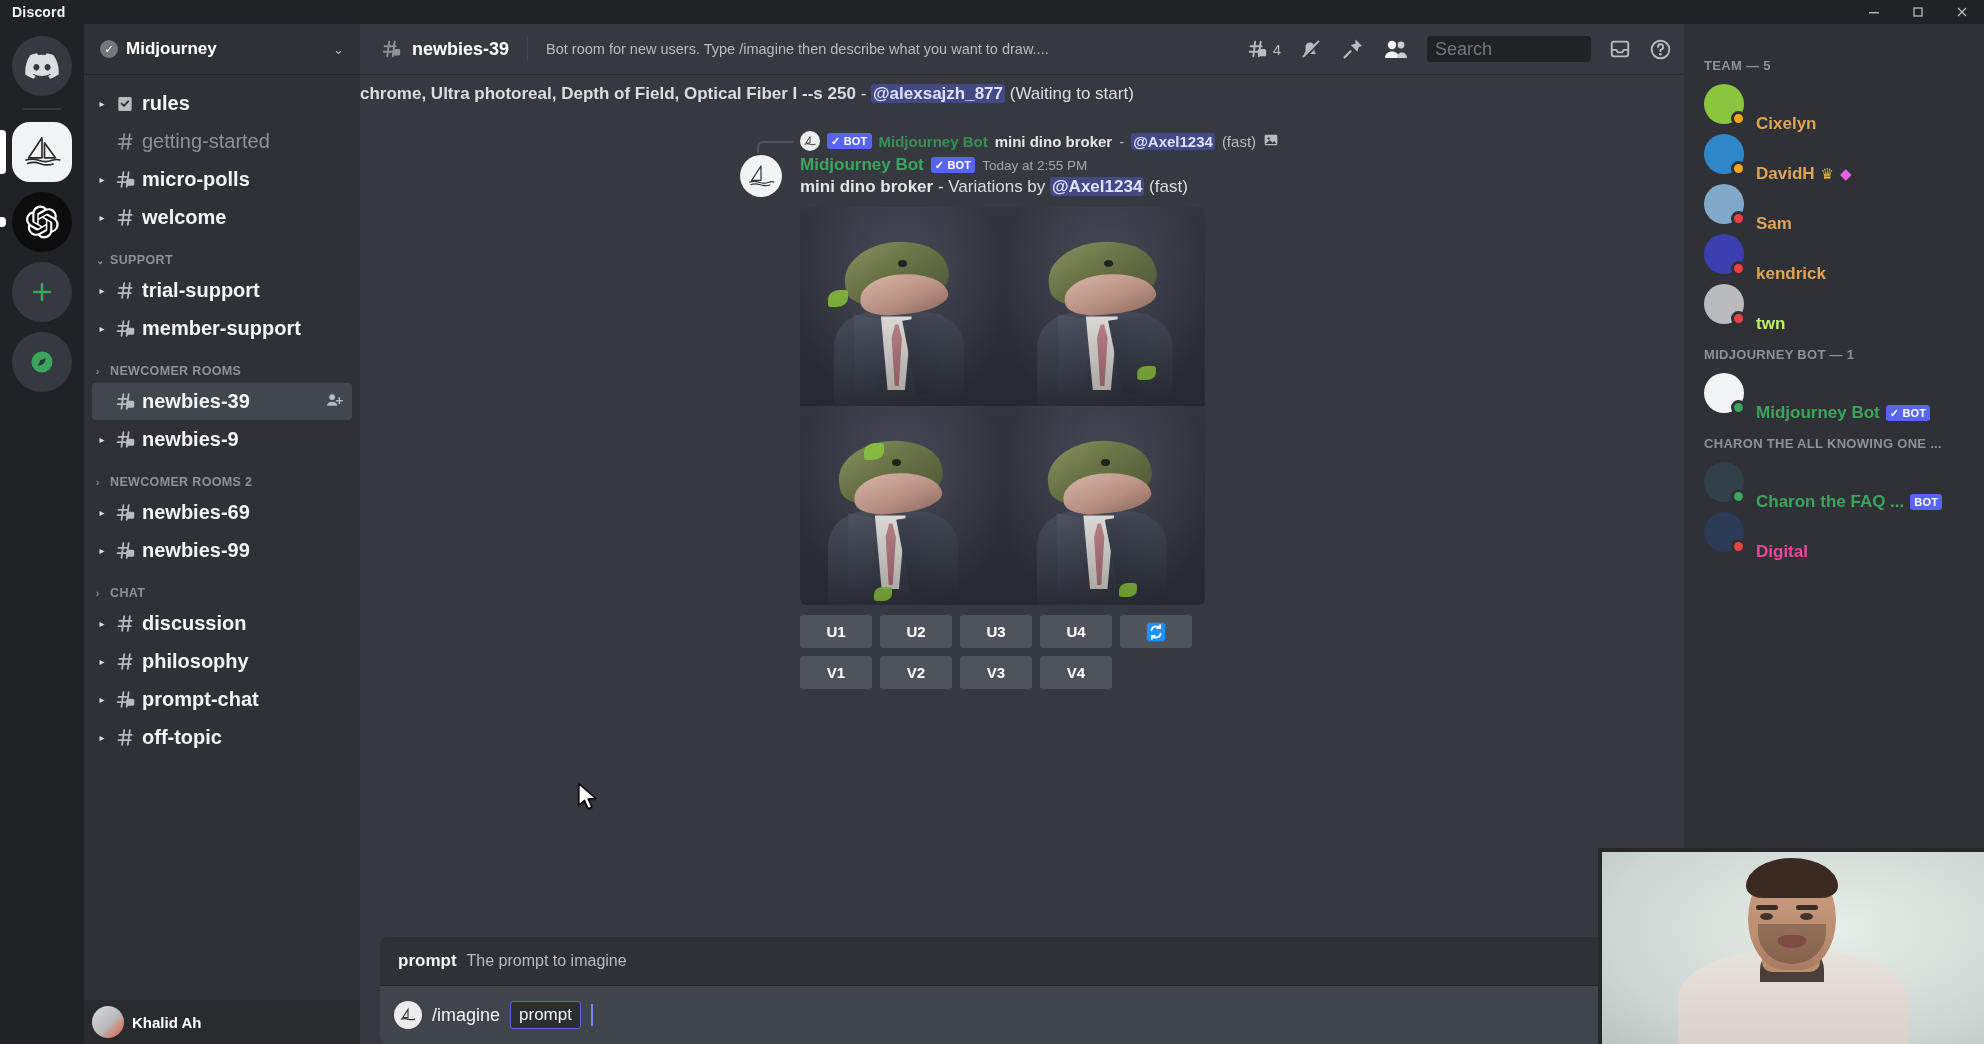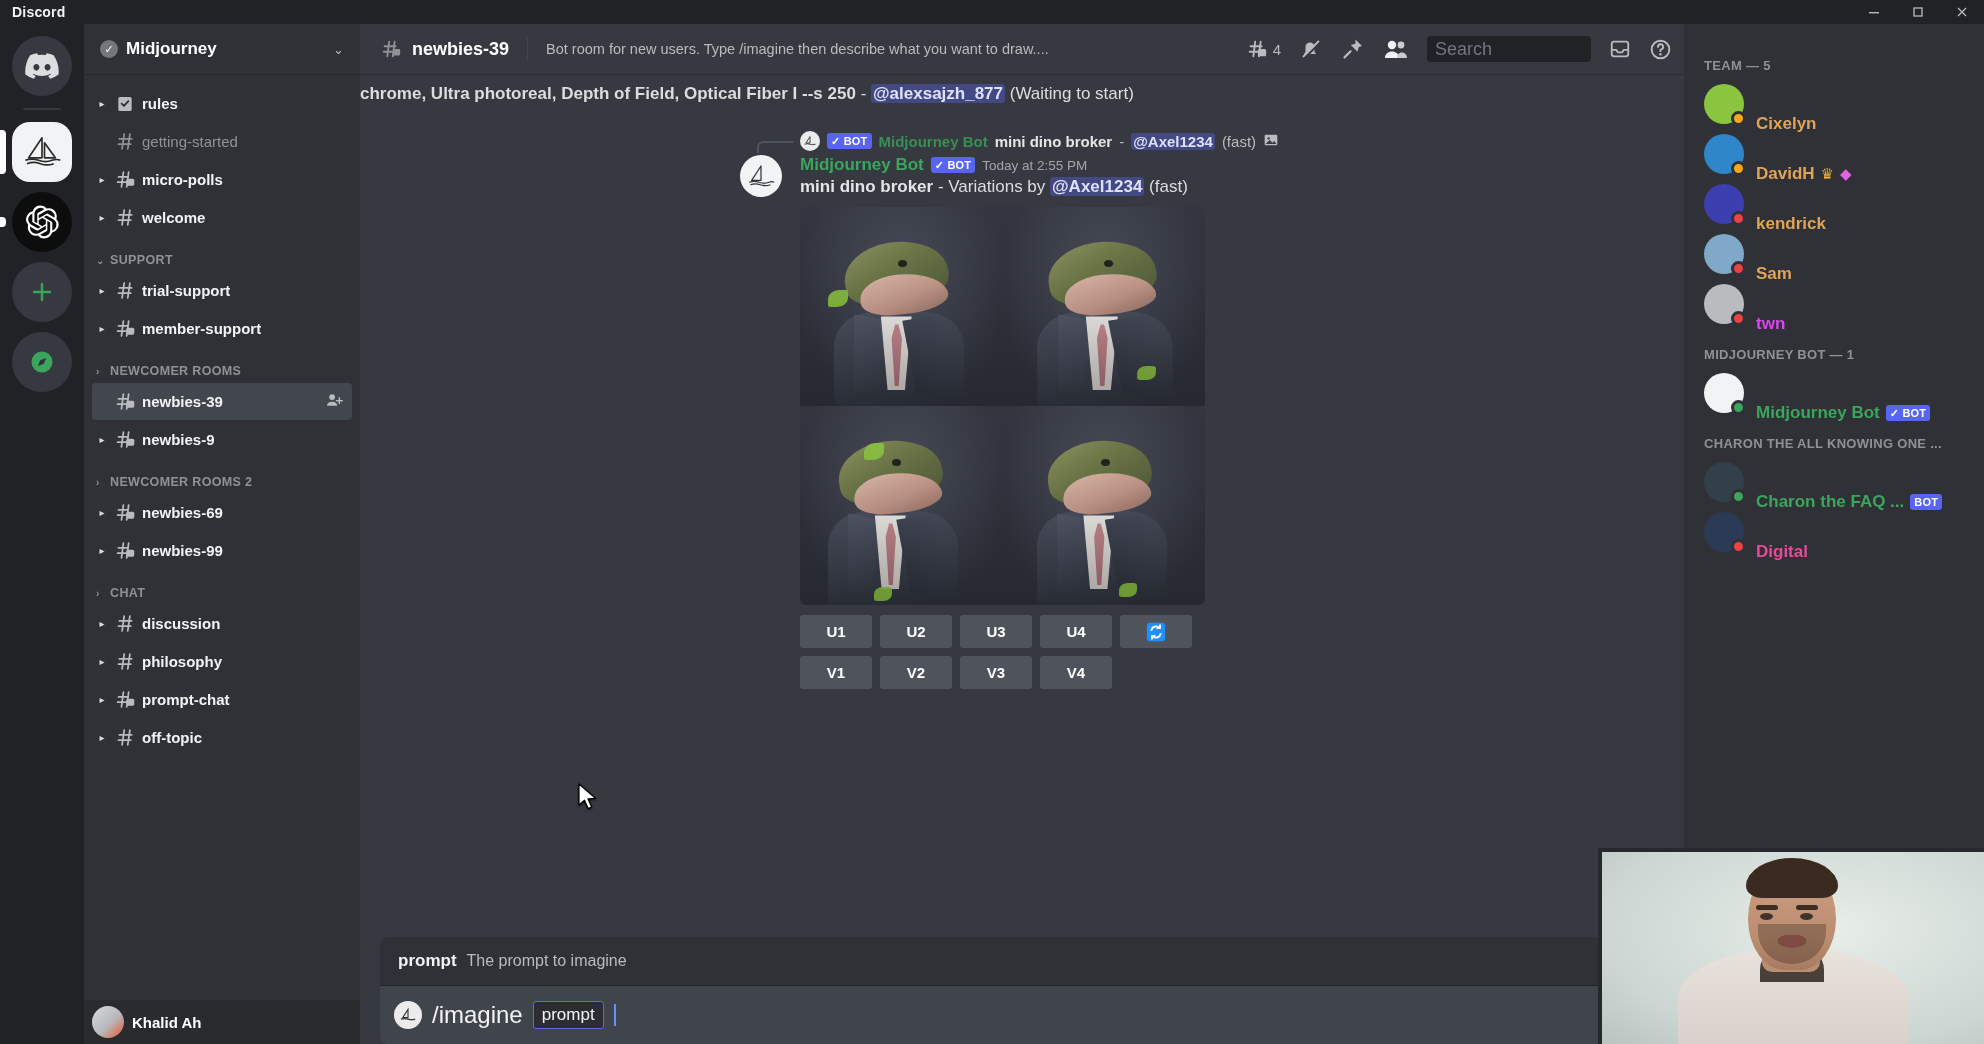--- a/index.html
+++ b/index.html
@@ -83,21 +83,21 @@
     margin: 1px 8px; padding-left: 4px; border-radius: 4px; gap: 6px;
   }
   .chan-row.selected { background: #42464d; }
   .chan-arrow { width: 12px; color: #dcddde; font-size: 10px; flex: 0 0 12px; text-align: center; }
   .chan-arrow.hidden { visibility: hidden; }
   .chan-icon {
     flex: 0 0 22px; width: 22px; height: 22px; color: #8e9297;
     display: flex; align-items: center; justify-content: center; font-size: 19px;
   }
   .chan-name {
-    font-size: 15px; color: #8e9297; white-space: nowrap;
+    font-size: 20px; color: #8e9297; white-space: nowrap;
     overflow: hidden; text-overflow: ellipsis; font-weight: 500;
   }
   .chan-row.selected .chan-name,
   .chan-row.bright .chan-name { color: #f2f3f5; font-weight: bold; }
   .chan-row.selected .chan-icon, .chan-row.bright .chan-icon { color: #b9bbbe; }
   .chan-invite { margin-left: auto; margin-right: 8px; color: #b9bbbe; font-size: 14px; }
 
   .userbar {
     flex: 0 0 44px; height: 44px; background: #292b2f;
     display: flex; align-items: center; gap: 8px; padding: 0 8px;
@@ -261,21 +261,21 @@
   .ac-key { color: #f2f3f5; font-size: 17px; font-weight: bold; }
   .ac-desc { color: #b9bbbe; font-size: 16px; }
   .composer {
     margin: 0 24px 0 20px; background: #40444b; border-radius: 0 0 8px 8px;
     height: 58px; display: flex; align-items: center; padding: 0 14px; gap: 10px;
   }
   .cmd-av {
     width: 28px; height: 28px; border-radius: 50%; background: #ececec;
     flex: 0 0 28px; display: flex; align-items: center; justify-content: center;
   }
-  .cmd-name { color: #f2f3f5; font-size: 24px; }
+  .cmd-name { color: #f2f3f5; font-size: 18px; }
   .cmd-chip {
     background: #2b2d31; border: 1px solid #5a6adb; border-radius: 3px;
     padding: 3px 8px; color: #f2f3f5; font-size: 17px;
   }
   .caret { width: 2px; height: 22px; background: #6f8cff; }
   .emoji-btn { margin-left: auto; color: #e3c55d; font-size: 24px; }
 
   
   .members {
     width: 300px; flex: 0 0 300px; background: #2f3136;
@@ -826,41 +826,41 @@
           <span class="mem-av" style="background:#2f86c8">
             <span class="status idle"></span>
           </span>
           <span class="mem-extra">
             <span class="mem-name" style="color:#e0a458">DavidH</span>
             <span class="crown">♛</span>
             <span class="gem">◆</span>
           </span>
         </div>
         <div class="mem-row">
+          <span class="mem-av" style="background:#7fa8c9">
+            <span class="status dnd"></span>
+          </span>
+          <span class="mem-extra">
+            <span class="mem-name" style="color:#e0a458">Sam</span>
+          </span>
+        </div>
+        <div class="mem-row">
           <span class="mem-av" style="background:#3b3fb0">
             <span class="status dnd"></span>
           </span>
           <span class="mem-extra">
             <span class="mem-name" style="color:#e0a458">kendrick</span>
-          </span>
-        </div>
-        <div class="mem-row">
-          <span class="mem-av" style="background:#7fa8c9">
-            <span class="status dnd"></span>
-          </span>
-          <span class="mem-extra">
-            <span class="mem-name" style="color:#e0a458">Sam</span>
           </span>
         </div>
         <div class="mem-row">
           <span class="mem-av" style="background:#b9bbbe">
             <span class="status dnd"></span>
           </span>
           <span class="mem-extra">
-            <span class="mem-name" style="color:#d946ef">twn</span>
+            <span class="mem-name" style="color:#bef264">twn</span>
           </span>
         </div>
         <div class="mem-cat">
           <span>MIDJOURNEY BOT — 1</span>
         </div>
         <div class="mem-row">
           <span class="mem-av" style="background:#f2f3f5">
             <span class="status online"></span>
           </span>
           <span class="mem-extra">

